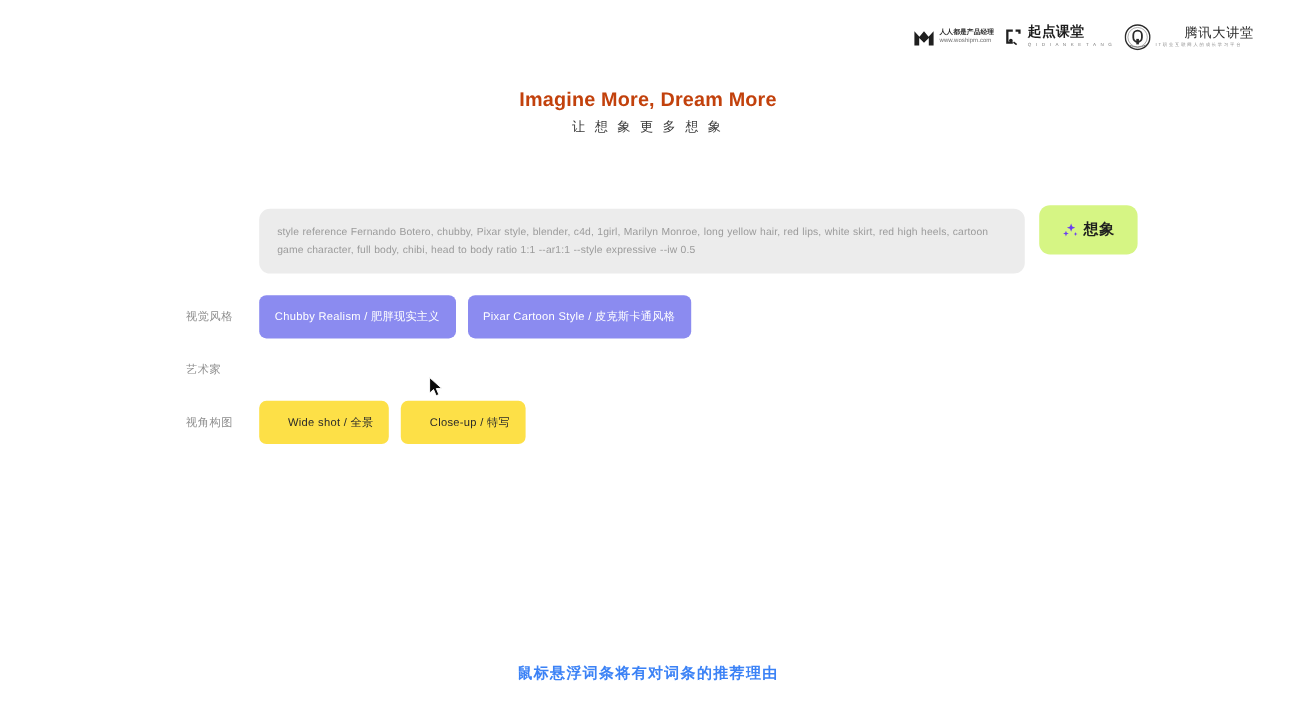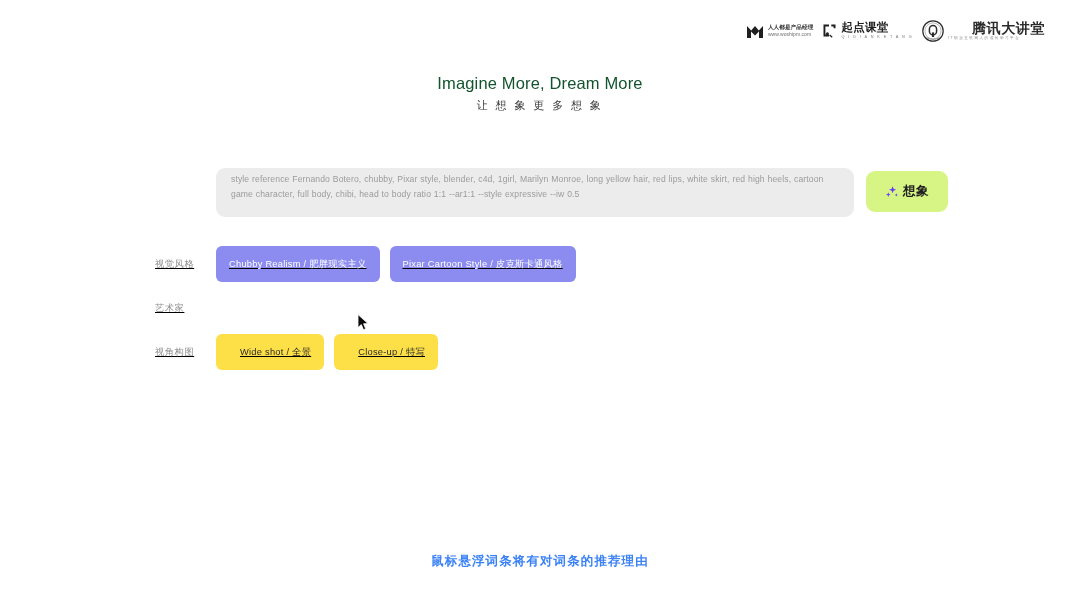--- a/index.html
+++ b/index.html
@@ -28,55 +28,56 @@
     font-weight: 700;
   }
   .logo-text-sub {
     font-size: 5px; color: #6d6d6d; letter-spacing: .05px; white-space: nowrap;
     margin-top: 1.5px;
   }
   .qd-mark { width: 15px; height: 15px; position: relative; }
   .qd-name { font-size: 11.5px; font-weight: 700; color: #1d1d1d; letter-spacing: .3px; white-space: nowrap; }
   .qd-sub { font-size: 3.8px; color: #7a7a7a; letter-spacing: 1.4px; white-space: nowrap; margin-top: 2px; }
   .tx-mark { width: 22px; height: 22px; }
-  .tx-name { font-size: 14px; font-weight: 700; color: #2b2b2b; letter-spacing: .6px; white-space: nowrap; margin-left: 24px; }
+  .tx-name { font-size: 11px; font-weight: 400; color: #2b2b2b; letter-spacing: .6px; white-space: nowrap; margin-left: 24px; }
   .tx-sub { font-size: 3.6px; color: #8a8a8a; letter-spacing: .25px; white-space: nowrap; margin-top: 2px; }
 
   
   .heading { position: absolute; top: 74px; left: 0; width: 1080px; text-align: center; }
   .heading-en {
-    font-size: 16.5px; font-weight: 400; color: #14532d; letter-spacing: .15px;
+    font-size: 16.5px; font-weight: 700; color: #c2410c; letter-spacing: .15px;
   }
   .heading-cn {
     margin-top: 5px; font-size: 11px; color: #3a3a3a; letter-spacing: 2.4px; font-weight: 500;
   }
 
   
   .prompt-row { position: absolute; top: 168px; left: 216px; display: flex; align-items: flex-start; }
   .prompt-box {
     width: 638px; min-height: 49px;
     background: #ececec; border-radius: 9px;
-    padding: 4px 16px 12px 15px;
+    padding: 12px 16px 12px 15px;
+    margin-top: 6px;
   }
   .prompt-text {
     font-size: 8.6px; line-height: 1.72; color: #9b9b9b; letter-spacing: .12px;
     word-spacing: .3px;
   }
   .imagine-btn {
     position: absolute; left: 650px; top: 3px;
     width: 82px; height: 41px;
     background: #d6f584; border-radius: 9px;
     display: flex; align-items: center; justify-content: center; gap: 4px;
     cursor: pointer; border: none;
   }
   .spark-icon { width: 14px; height: 14px; display: block; }
   .imagine-label { font-size: 12.5px; font-weight: 700; color: #1f1f1f; letter-spacing: .6px; }
 
   
-  .tag-rows { position: absolute; top: 250px; left: 155px; width: 760px; text-decoration: underline; }
+  .tag-rows { position: absolute; top: 250px; left: 155px; width: 760px; }
   .tag-row { display: flex; align-items: center; height: 28px; margin-bottom: 16px; }
   .tag-row-label {
     width: 61px; flex: 0 0 61px;
     font-size: 9.3px; color: #8e8e8e; letter-spacing: .5px;
   }
   .tag-list { display: flex; align-items: center; gap: 10px; }
   .tag {
     height: 36px; padding: 0 13px; border-radius: 6px;
     display: flex; align-items: center; justify-content: center;
     font-size: 9.3px; letter-spacing: .25px; white-space: nowrap; cursor: pointer;

